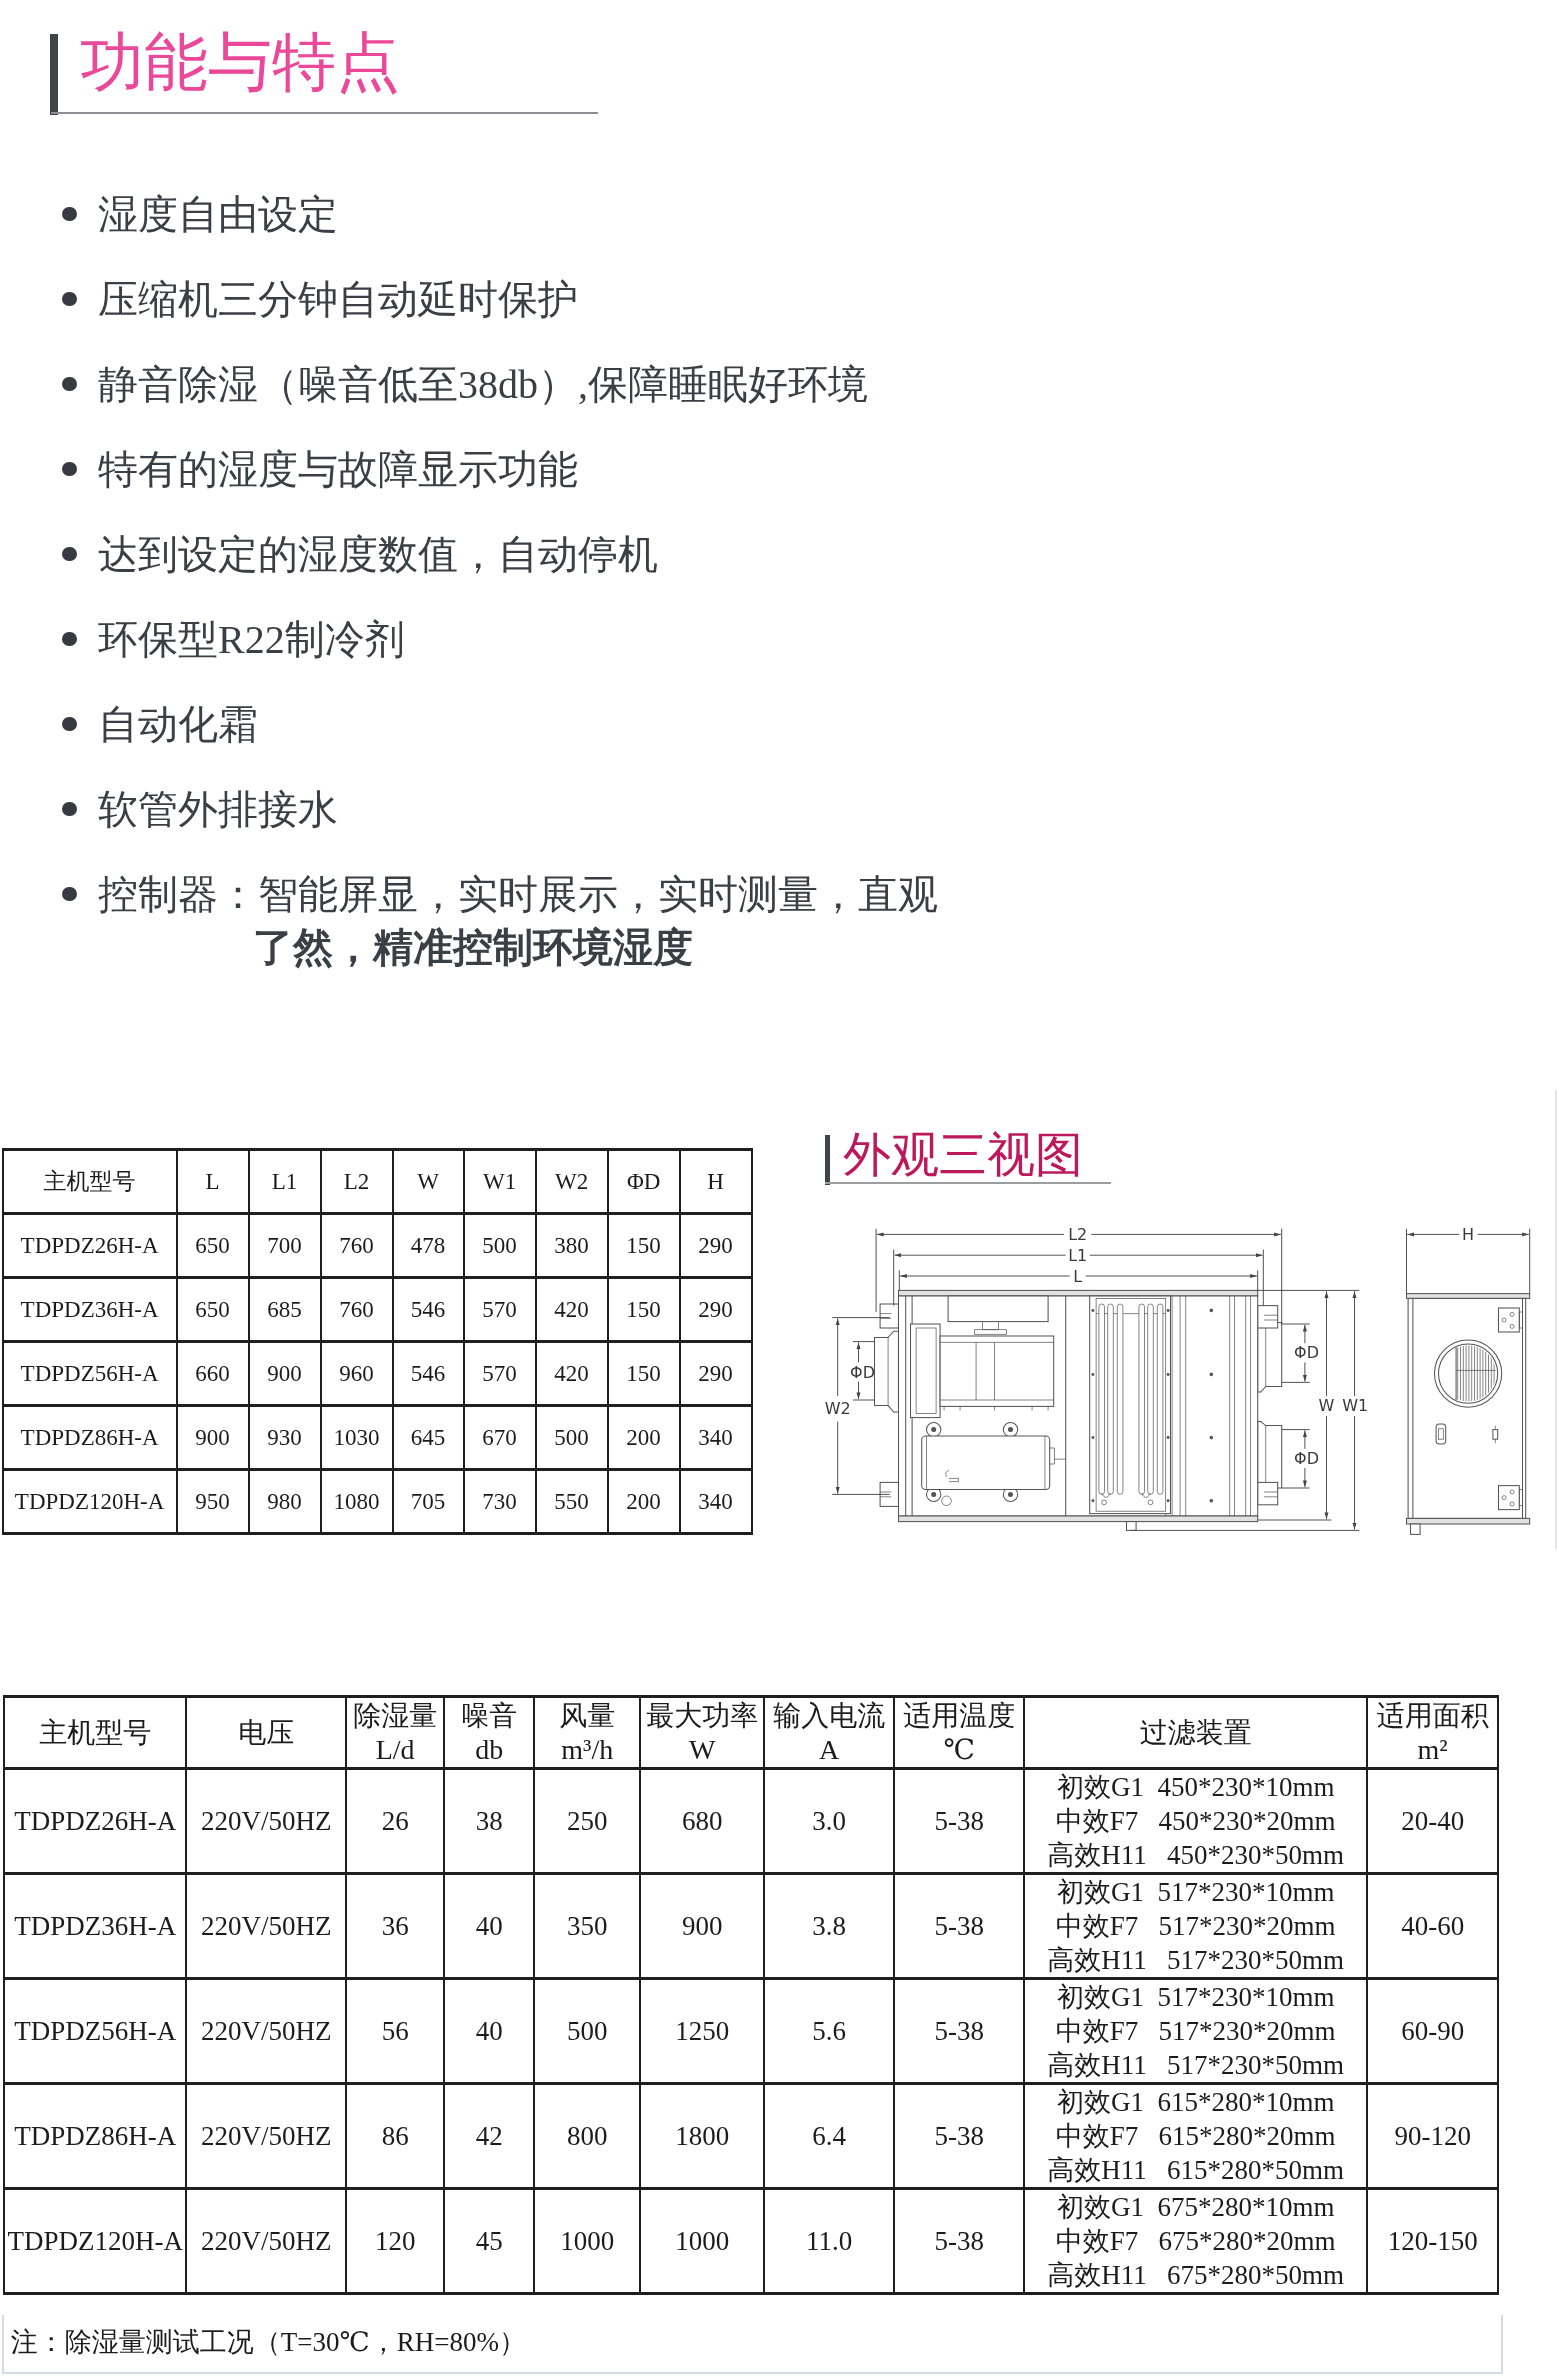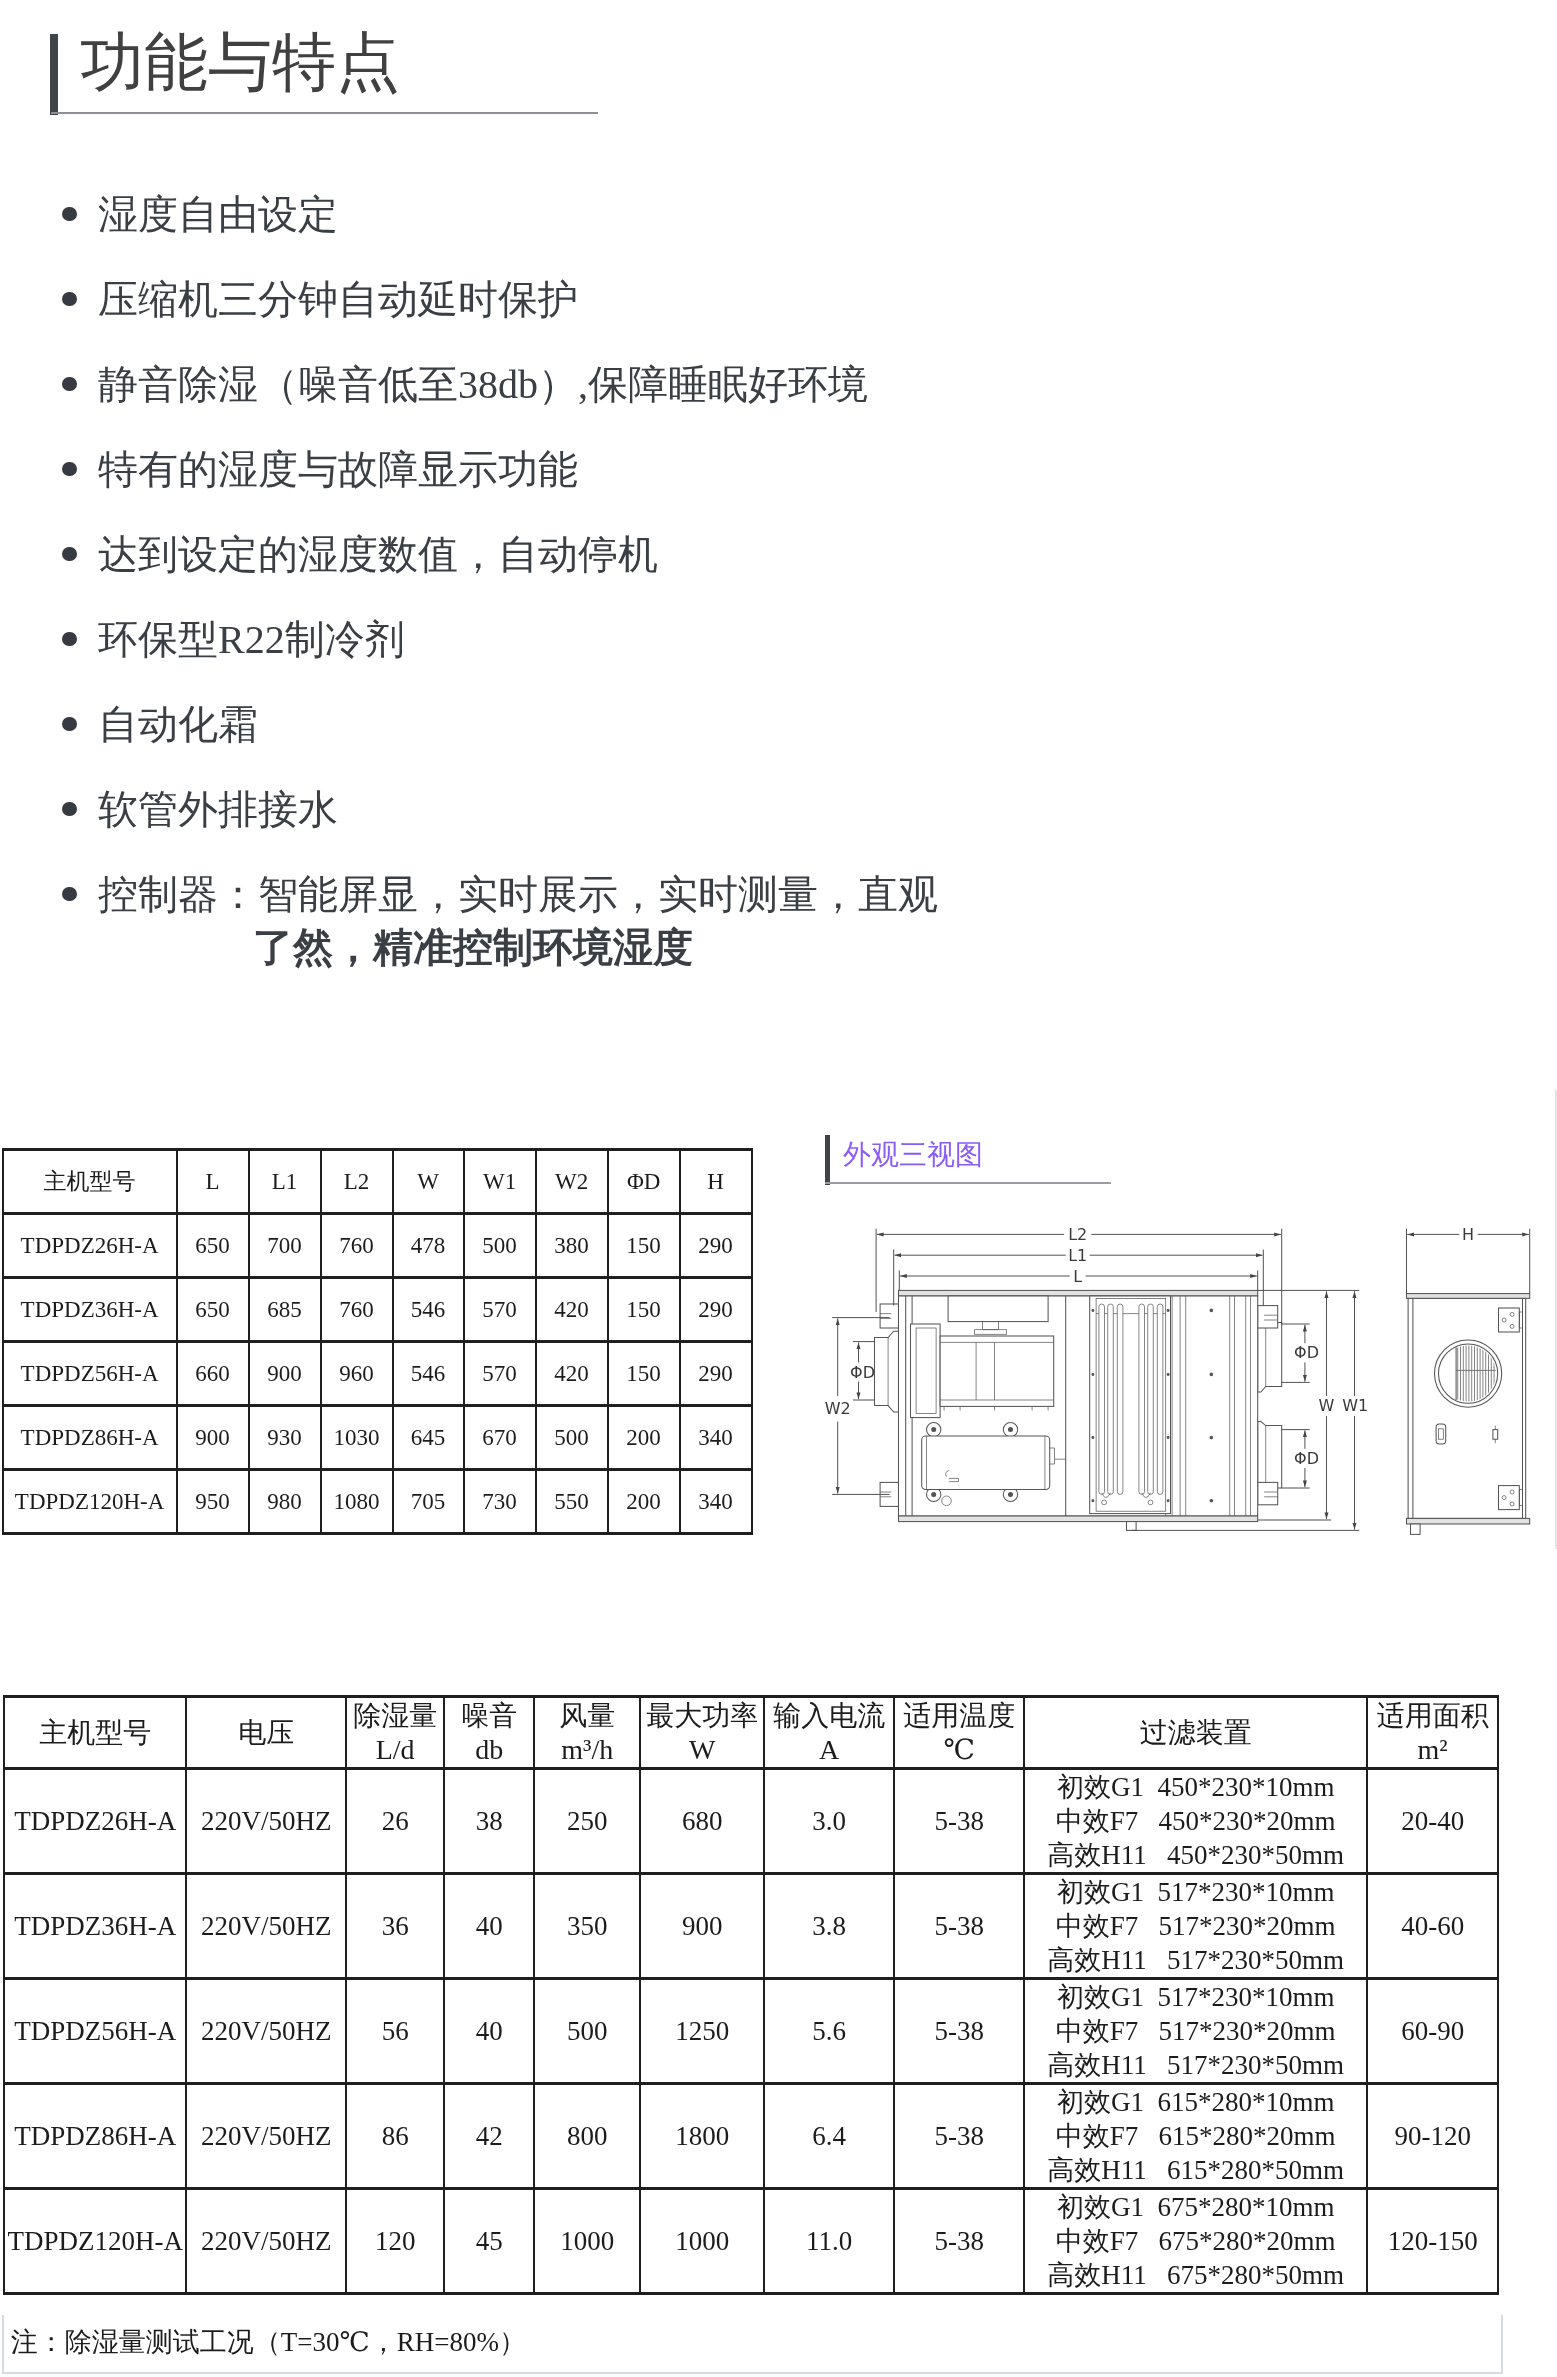--- a/index.html
+++ b/index.html
@@ -5,33 +5,33 @@
   html, body { margin: 0; padding: 0; }
   body {
     width: 1557px; height: 2377px; position: relative; overflow: hidden;
     background: #ffffff;
     font-family: "Liberation Sans", "DejaVu Sans", sans-serif;
   }
   .abs { position: absolute; }
 
   
   .title-bar { left: 50px; top: 34px; width: 8px; height: 81px; background: #3e4449; }
-  .title-text { left: 80px; top: 24px; font-size: 64px; line-height: 77px; color: #404040; white-space: nowrap; }
+  .title-text { left: 80px; top: 24px; font-size: 64px; line-height: 77px; color: #ec4899; white-space: nowrap; }
   .title-rule { left: 51px; top: 112px; width: 547px; height: 2.4px; background: #8c9094; }
 
   
   .features { left: 56px; top: 188px; margin: 0; padding: 0; list-style: none; width: 960px; }
   .features li { position: relative; padding-left: 42px; font-size: 40px; line-height: 53px; color: #3a3f45; margin-bottom: 32px; white-space: nowrap; }
   .features .bullet { position: absolute; left: 6.4px; top: 19px; width: 14.4px; height: 14.4px; border-radius: 50%; background: #363b41; }
   .features .line { display: block; font-family: Liberation Serif, serif; }
   .features .cont { display: block; padding-left: 155px; font-weight: bold; }
 
   
   .d-bar { left: 825px; top: 1135px; width: 4.8px; height: 50px; background: #3e4449; }
-  .d-title { left: 843px; top: 1131px; font-size: 28px; line-height: 48px; color: #8b5cf6; white-space: nowrap; }
+  .d-title { left: 843px; top: 1131px; font-size: 48px; line-height: 48px; color: #be185d; white-space: nowrap; }
   .d-rule { left: 825px; top: 1182px; width: 286px; height: 1.6px; background: #9a9ea2; }
   .edge-line { left: 1555px; top: 1090px; width: 1.6px; height: 459px; background: #e4e4e4; }
 
   
   table { border-collapse: collapse; table-layout: fixed; }
   .dim-table { left: 1.6px; top: 1148px; width: 750px; font-family: "Liberation Serif", "DejaVu Serif", serif; color: #1c1c1c; }
   .dim-table th, .dim-table td {
     border-style: solid; border-color: #1f1f1f; border-width: 3.2px 2.4px;
     text-align: center; vertical-align: middle; padding: 0;
     font-size: 23px; font-weight: normal; height: 61px; white-space: nowrap;

